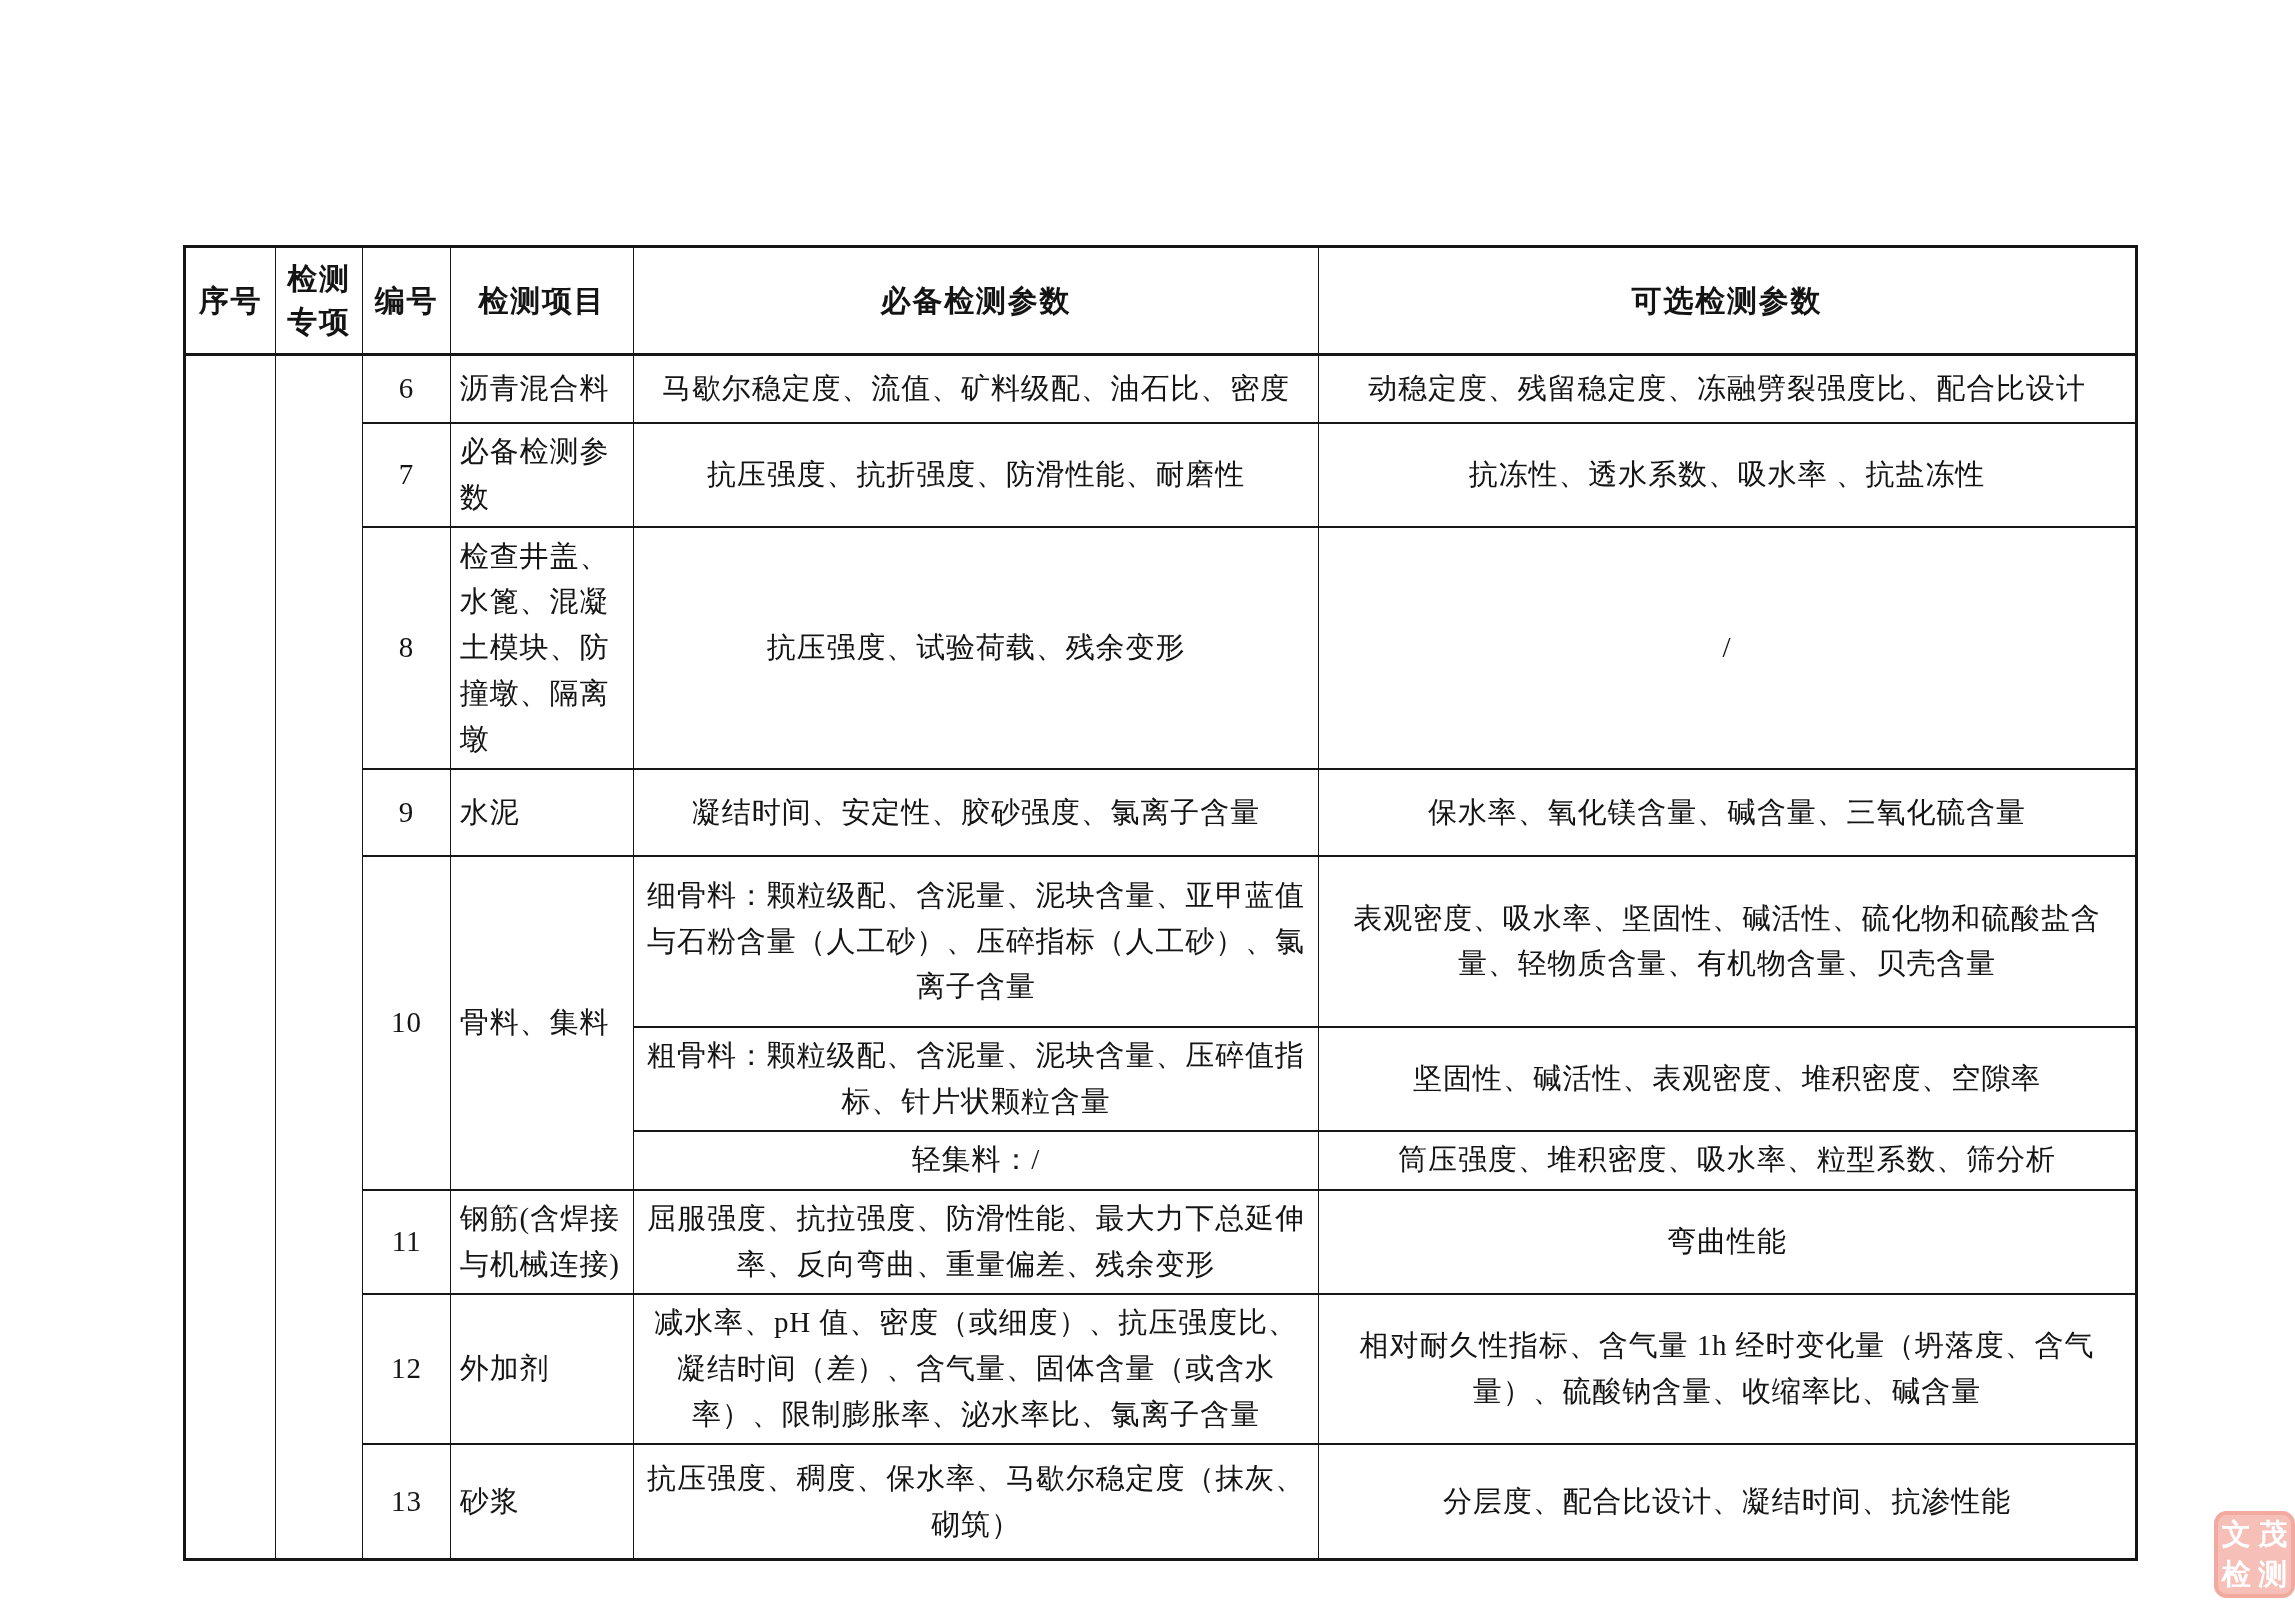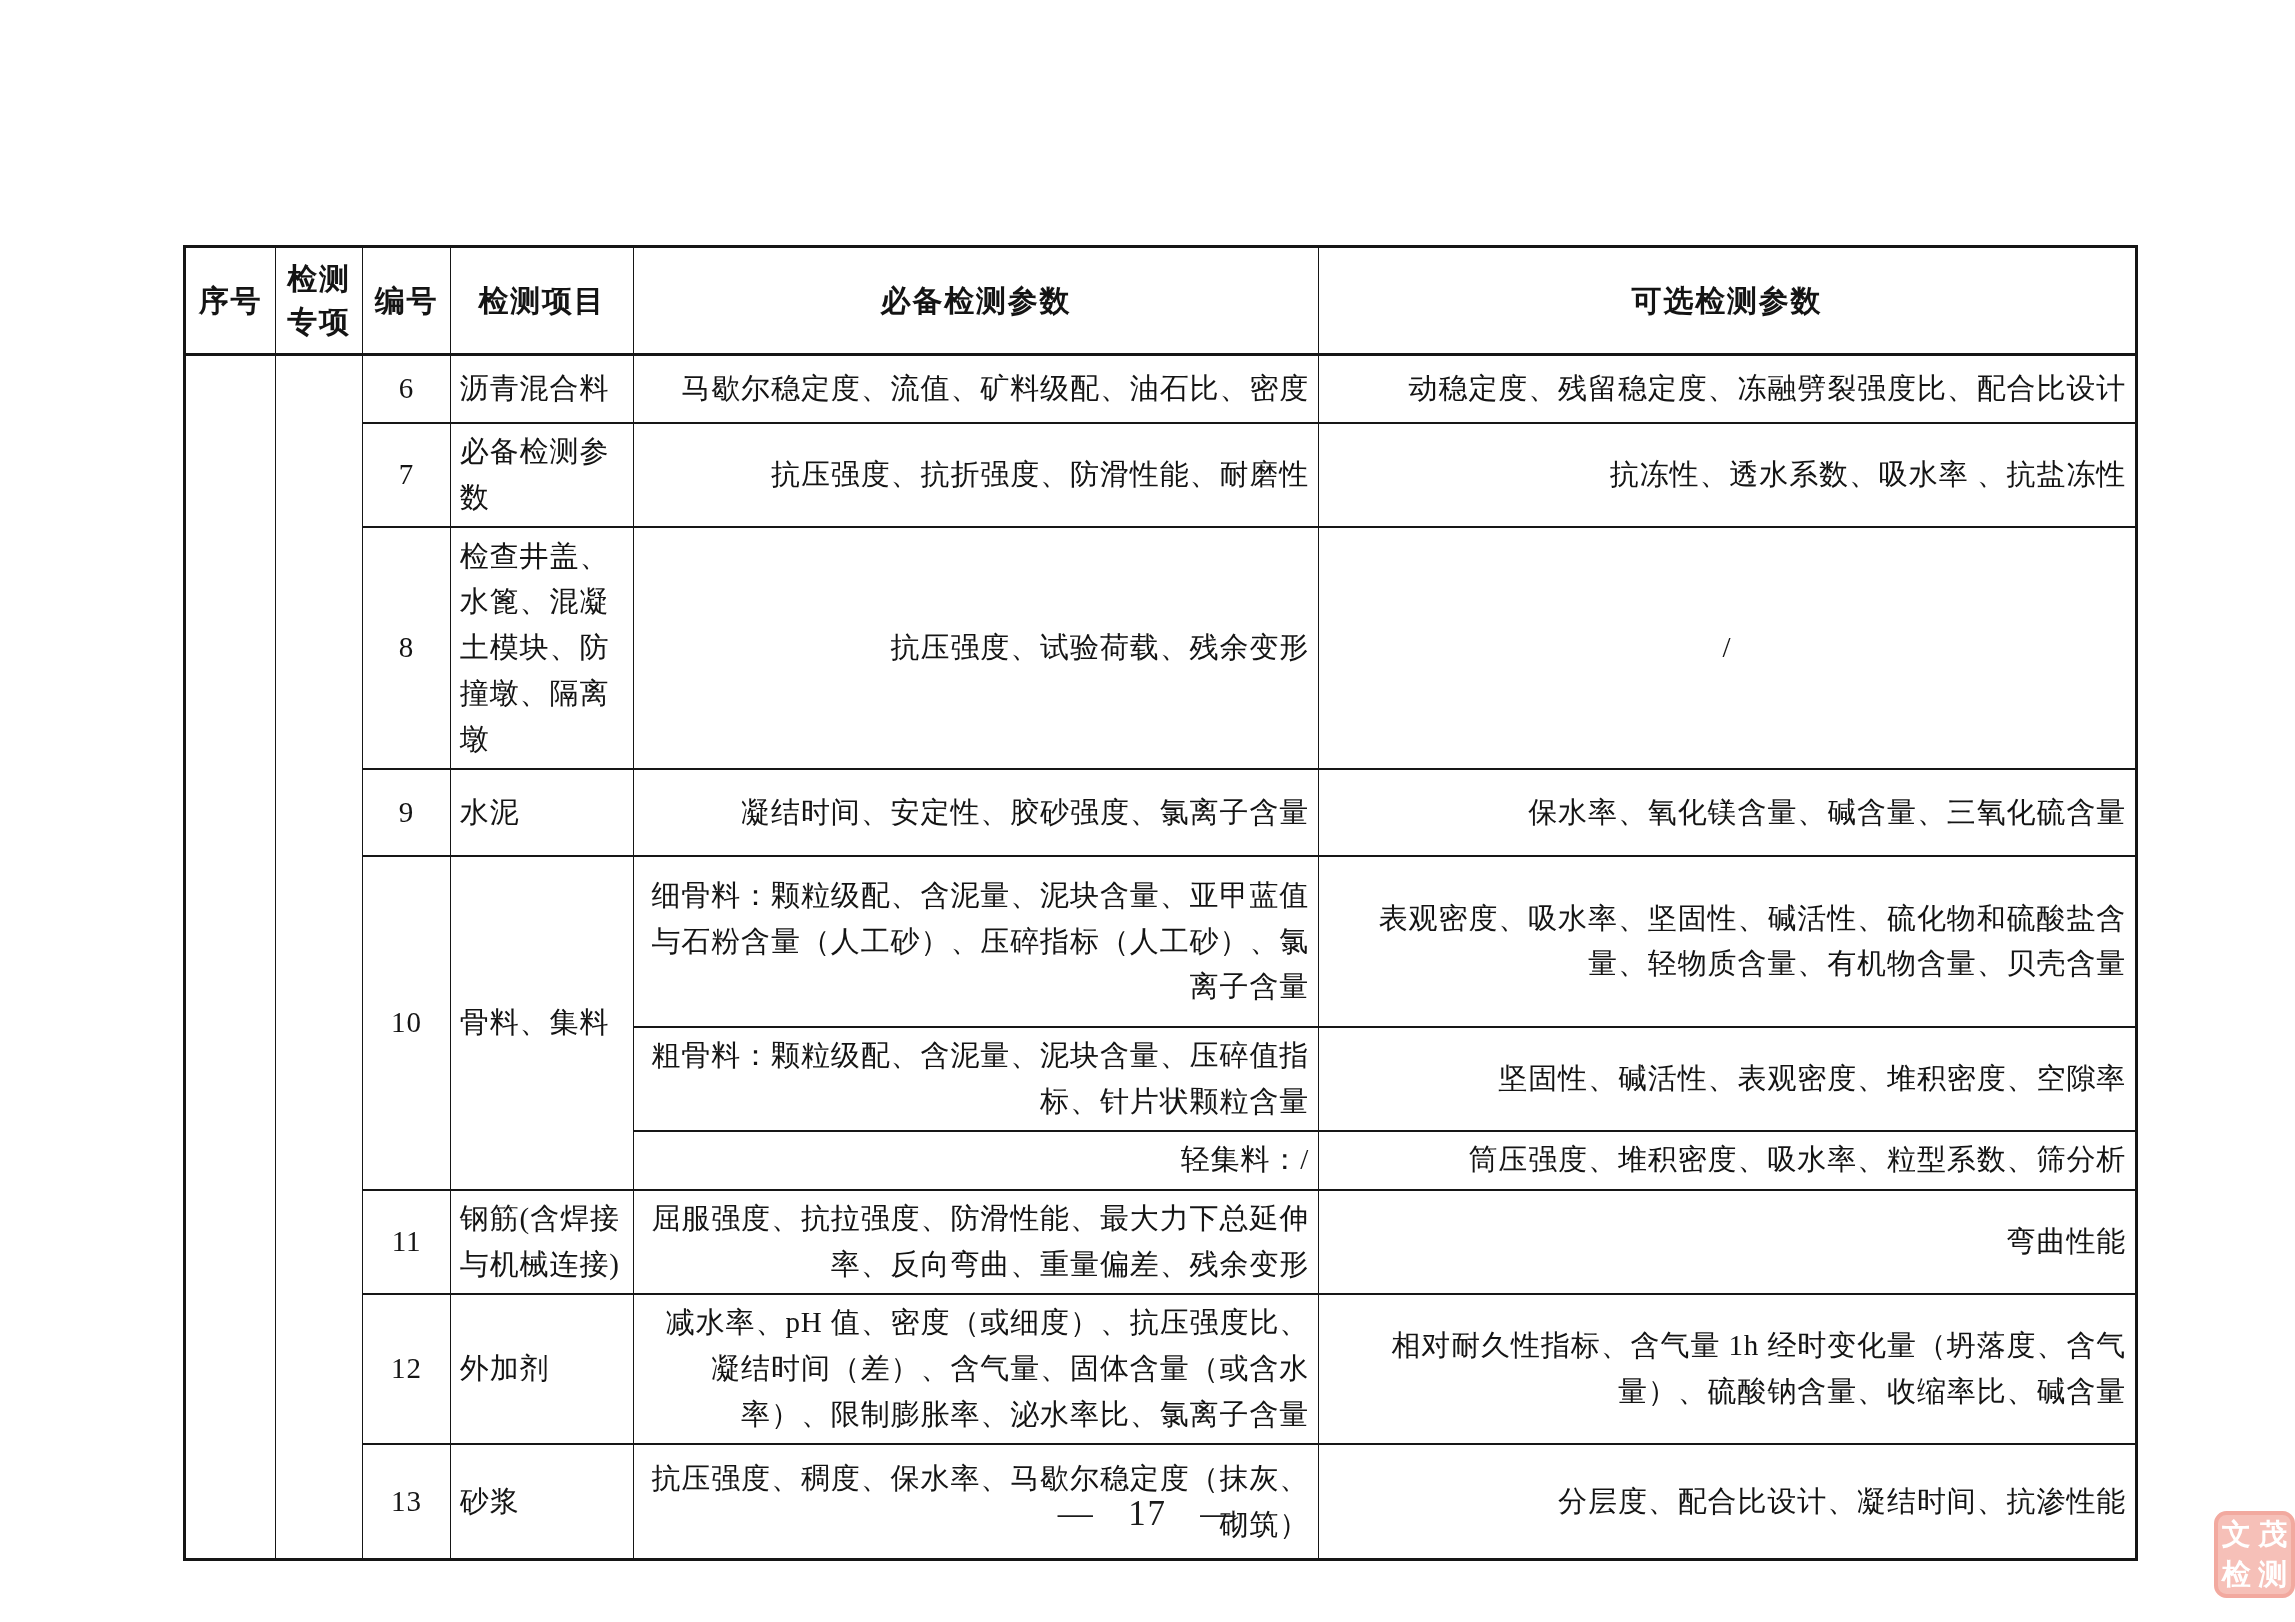--- a/index.html
+++ b/index.html
@@ -36,21 +36,21 @@
     font-weight:700;
     font-size:30px;
     text-align:center;
     letter-spacing:1.8px;
     line-height:1.45;
     border-bottom-width:3.5px;
     padding:8.8px 5.3px;
   }
   td.c { text-align:center; }
   td.item { text-align:left; padding:5.3px 5.3px; }
-  td.params { text-align:right; padding:7px 14px; }
+  td.params { text-align:center; padding:7px 14px; }
   col.xuhao { width:91px; }
   col.zhuanxiang { width:87px; }
   col.bianhao { width:88px; }
   col.xiangmu { width:183px; }
   col.bibei { width:685px; }
   col.kexuan { width:818px; }
 
   .page-number {
     position:absolute; left:0; top:1494px; width:2295px;
     text-align:center;
@@ -157,21 +157,20 @@
       </tr>
       <tr style="height:116px;">
         <td class="c">13</td>
         <td class="item">砂浆</td>
         <td class="params">抗压强度、稠度、保水率、马歇尔稳定度（抹灰、砌筑）</td>
         <td class="params">分层度、配合比设计、凝结时间、抗渗性能</td>
       </tr>
     </tbody>
   </table>
 
-  <div class="page-number">— 17 —</div>
 
   <div class="stamp">
     <span>文</span>
     <span>茂</span>
     <span>检</span>
     <span>测</span>
   </div>
 
 </div>
 

